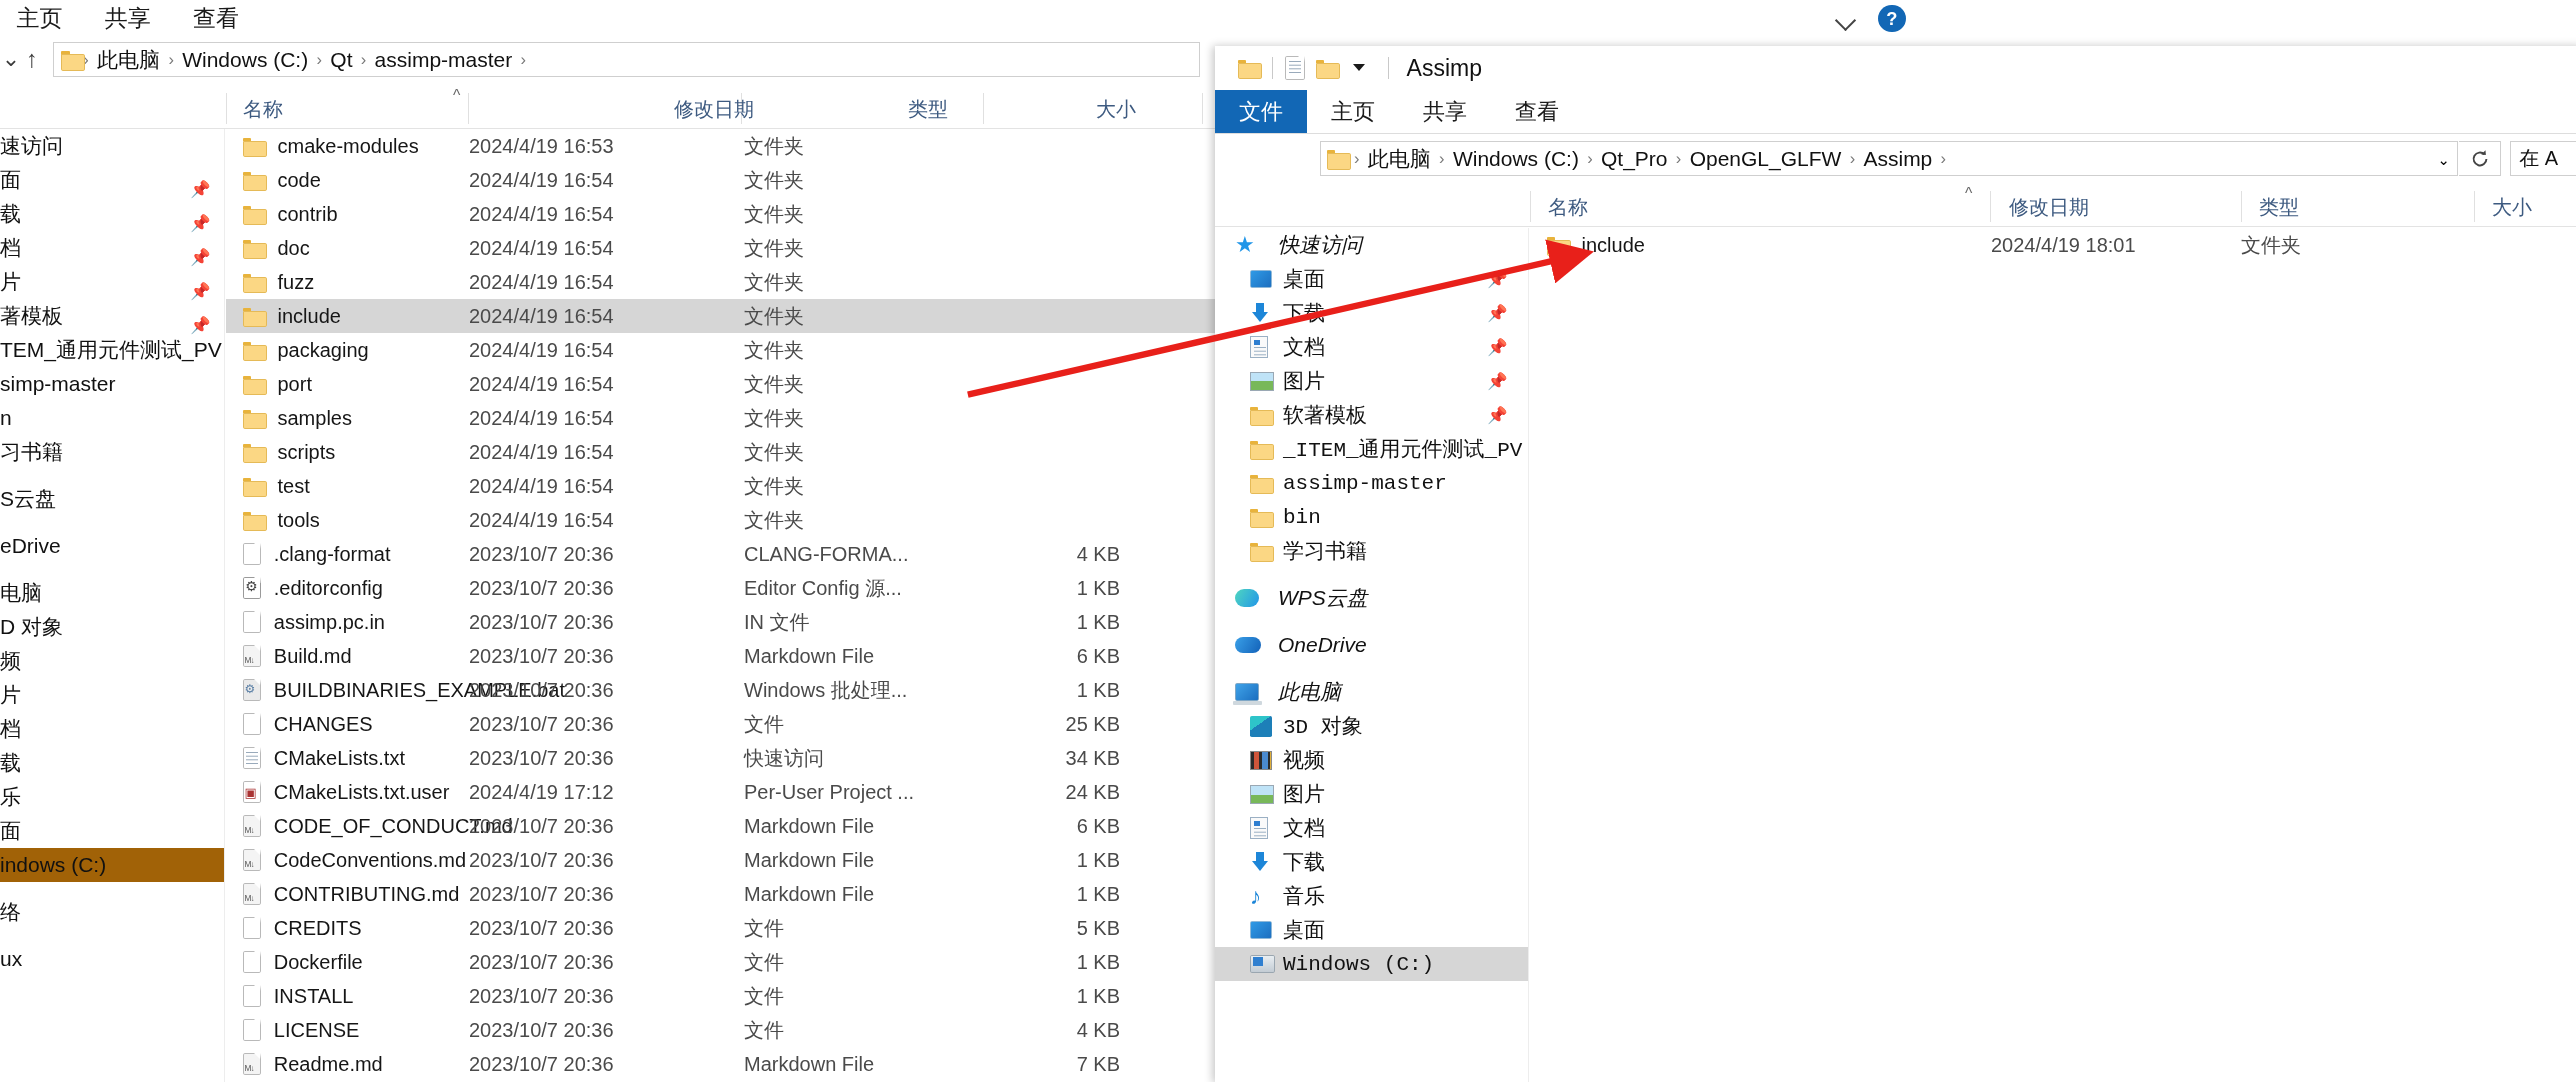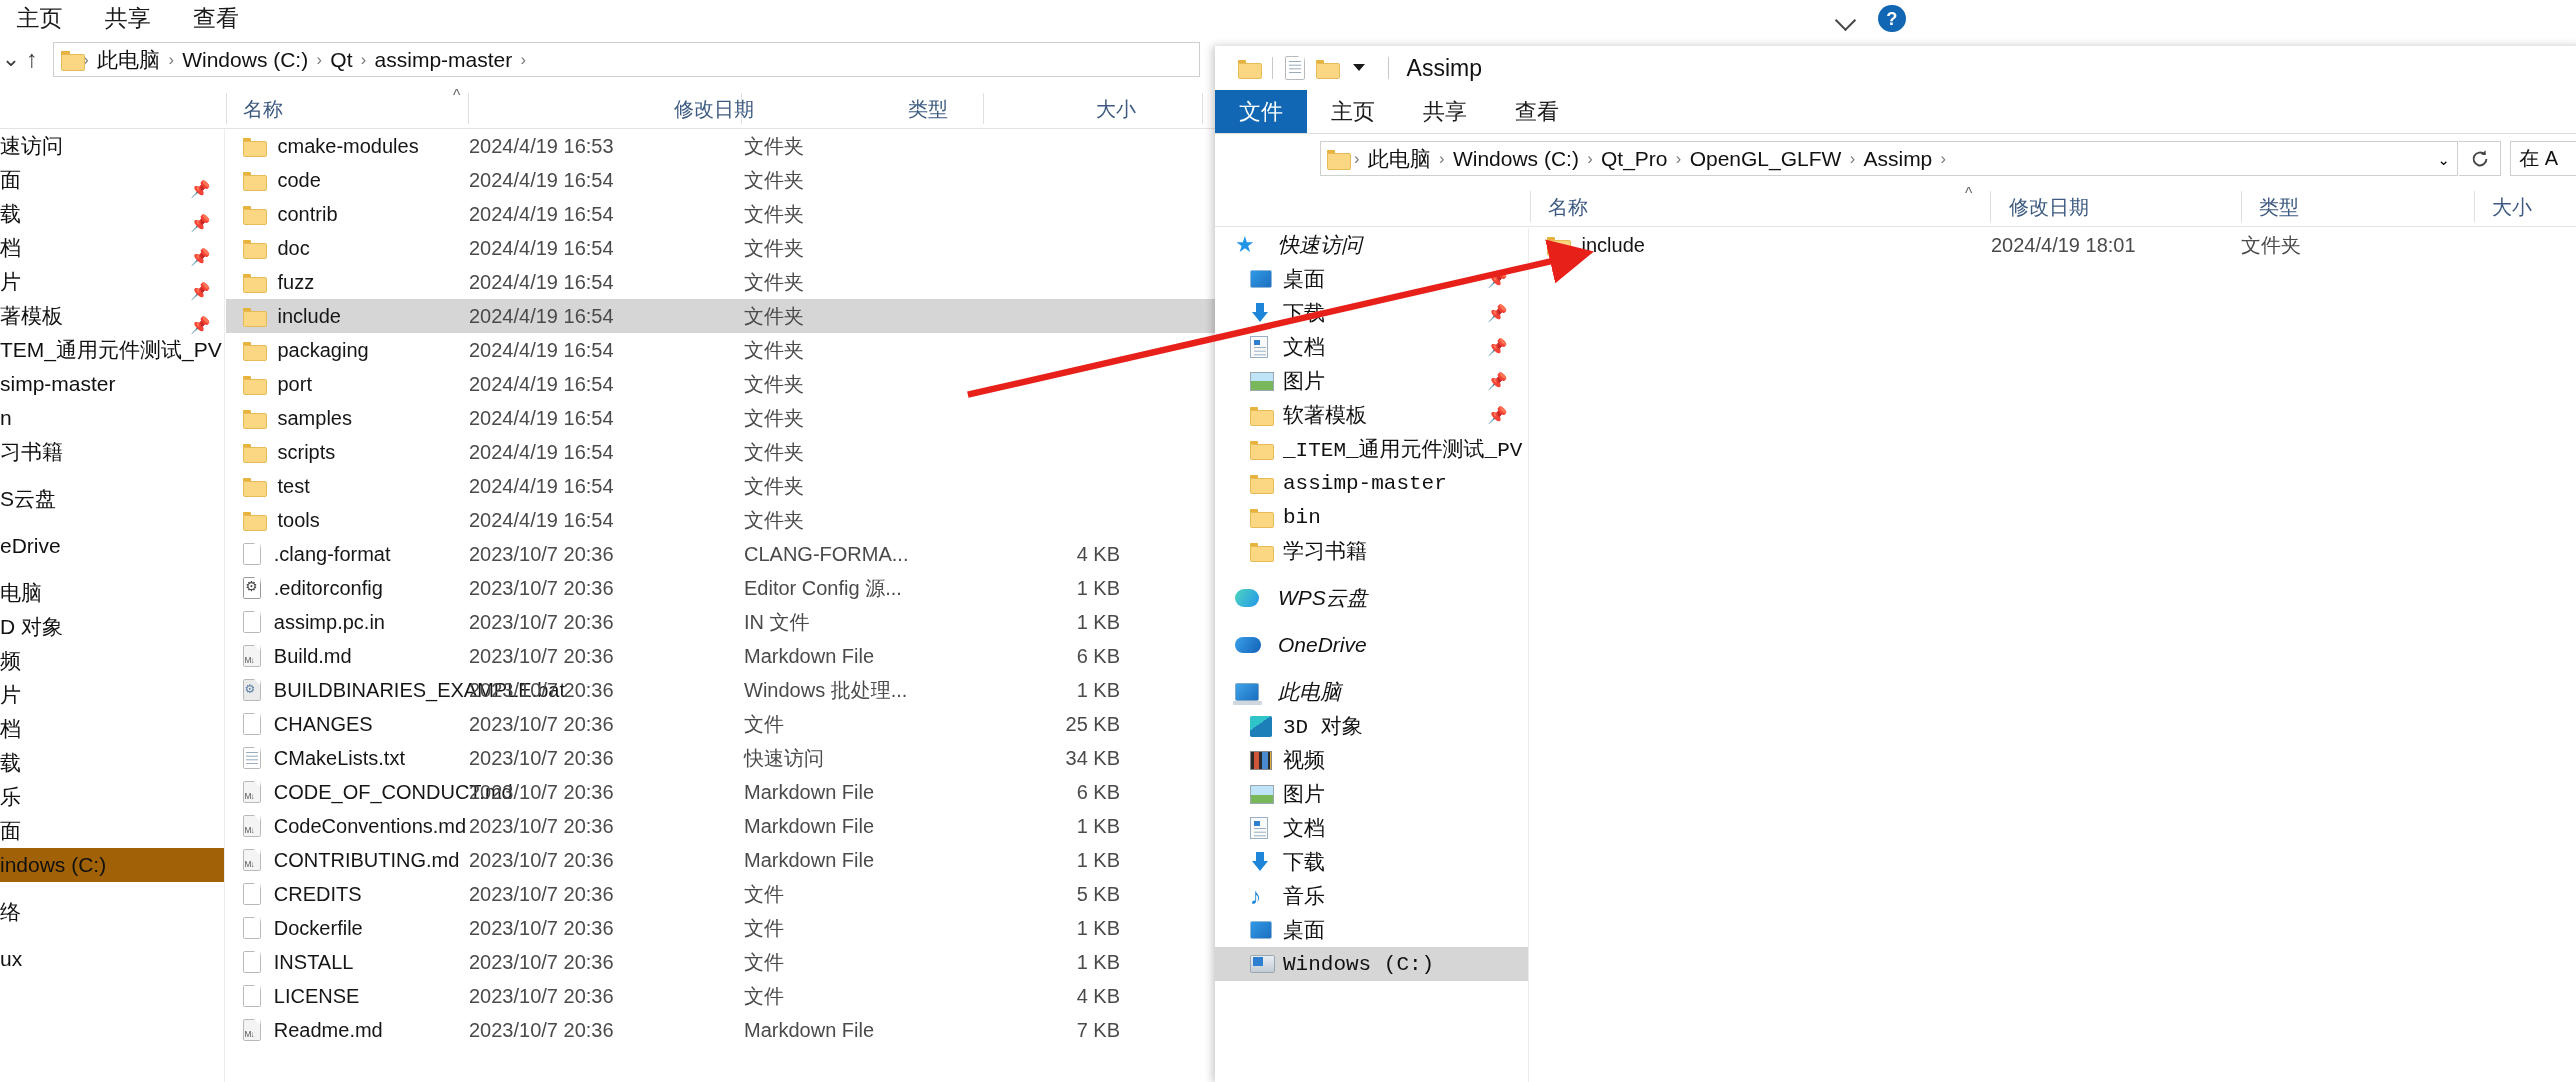--- a/index.html
+++ b/index.html
@@ -471,20 +471,29 @@
           <div class="c-name">
             <span class="file-ic txt ic"></span>
             <span>CMakeLists.txt</span>
           </div>
           <div class="c-date">2023/10/7 20:36</div>
           <div class="c-type">快速访问</div>
           <div class="c-size">34 KB</div>
         </div>
         <div class="bk-row">
           <div class="c-name">
+            <span class="file-ic usr ic"></span>
+            <span>CMakeLists.txt.user</span>
+          </div>
+          <div class="c-date">2024/4/19 17:12</div>
+          <div class="c-type">Per-User Project ...</div>
+          <div class="c-size">24 KB</div>
+        </div>
+        <div class="bk-row">
+          <div class="c-name">
             <span class="file-ic md ic"></span>
             <span>CODE_OF_CONDUCT.md</span>
           </div>
           <div class="c-date">2023/10/7 20:36</div>
           <div class="c-type">Markdown File</div>
           <div class="c-size">6 KB</div>
         </div>
         <div class="bk-row">
           <div class="c-name">
             <span class="file-ic md ic"></span>

